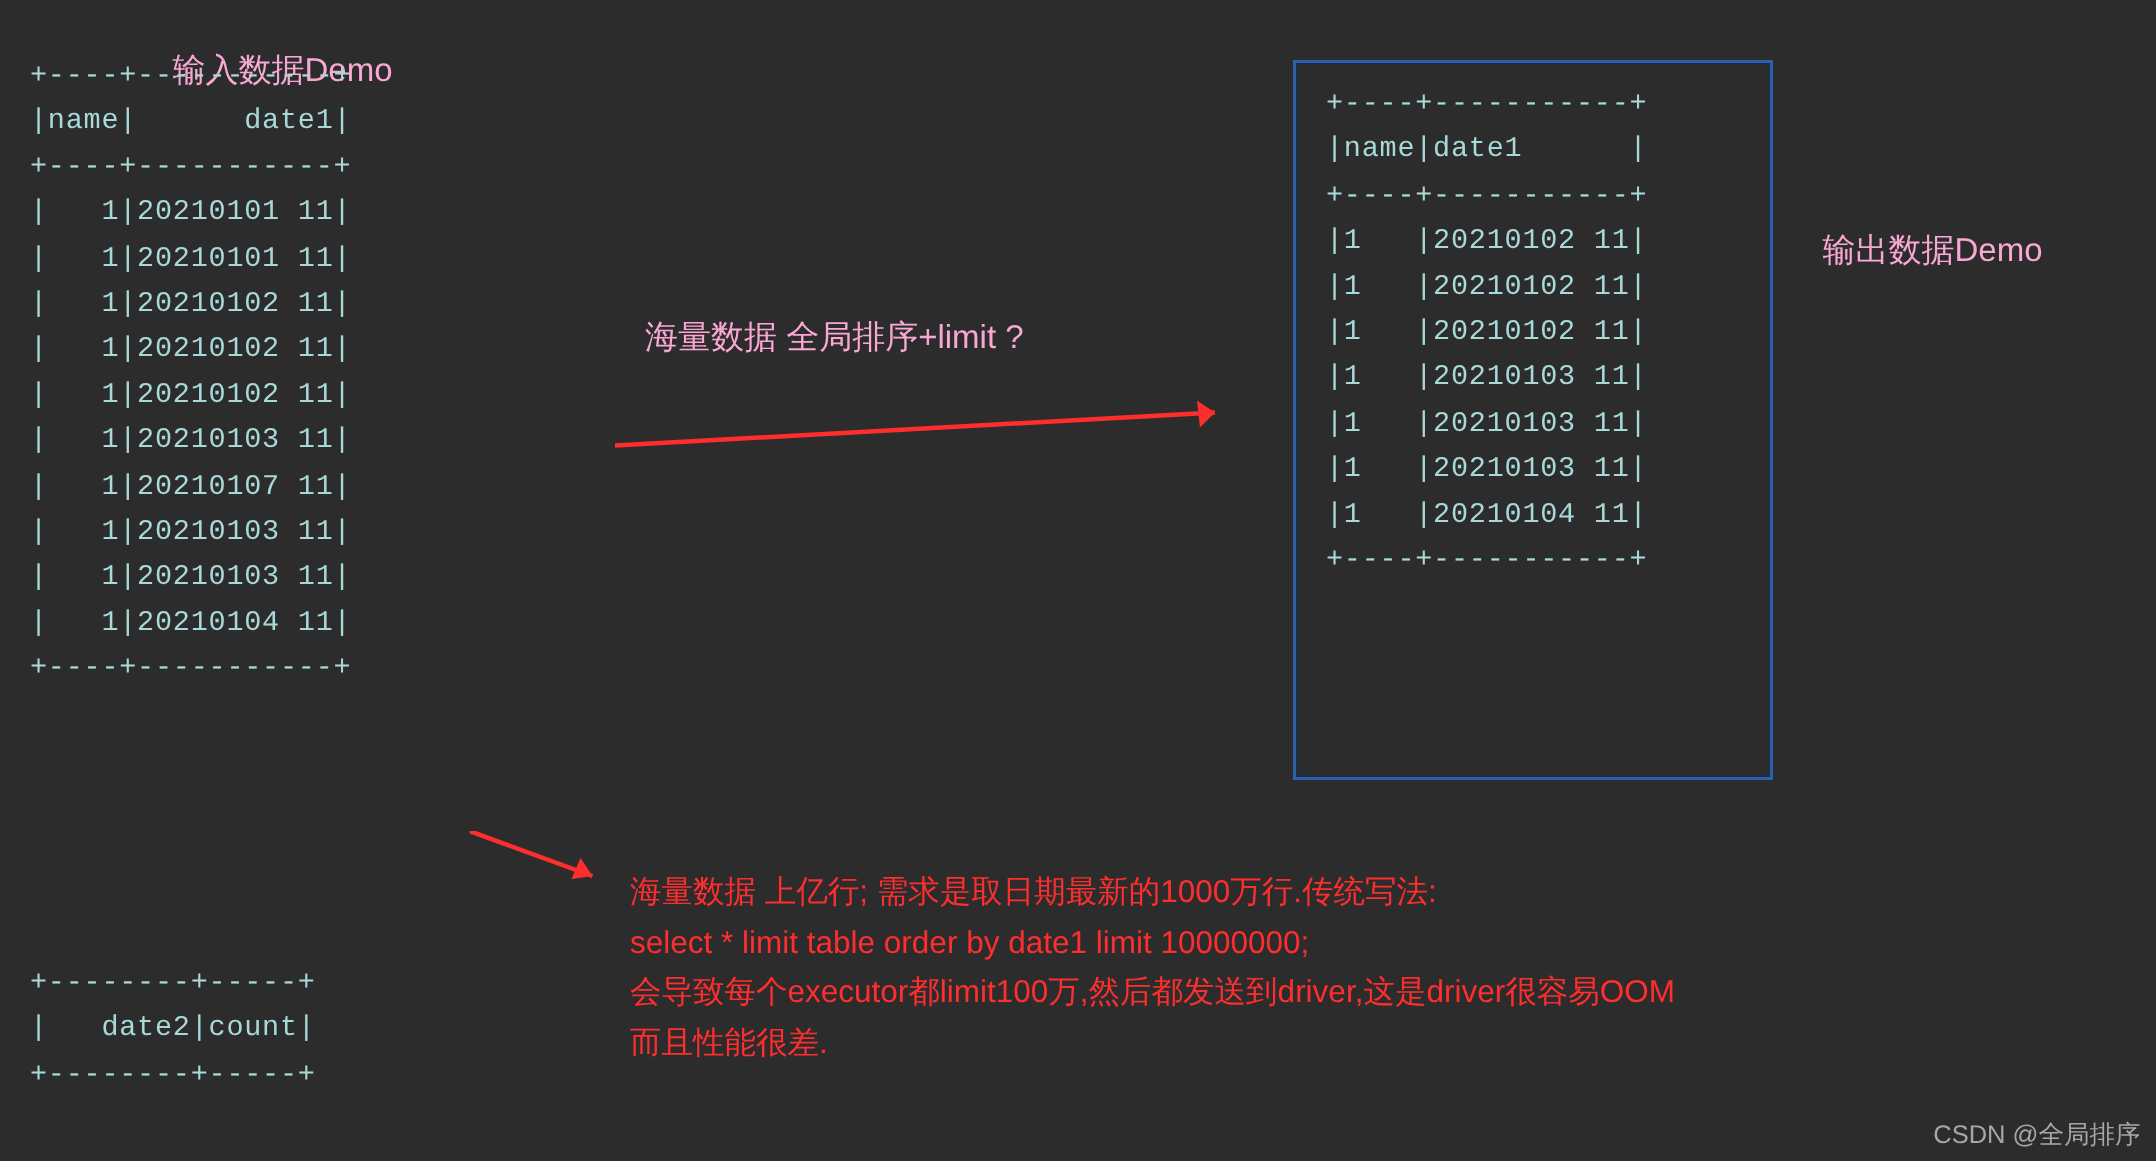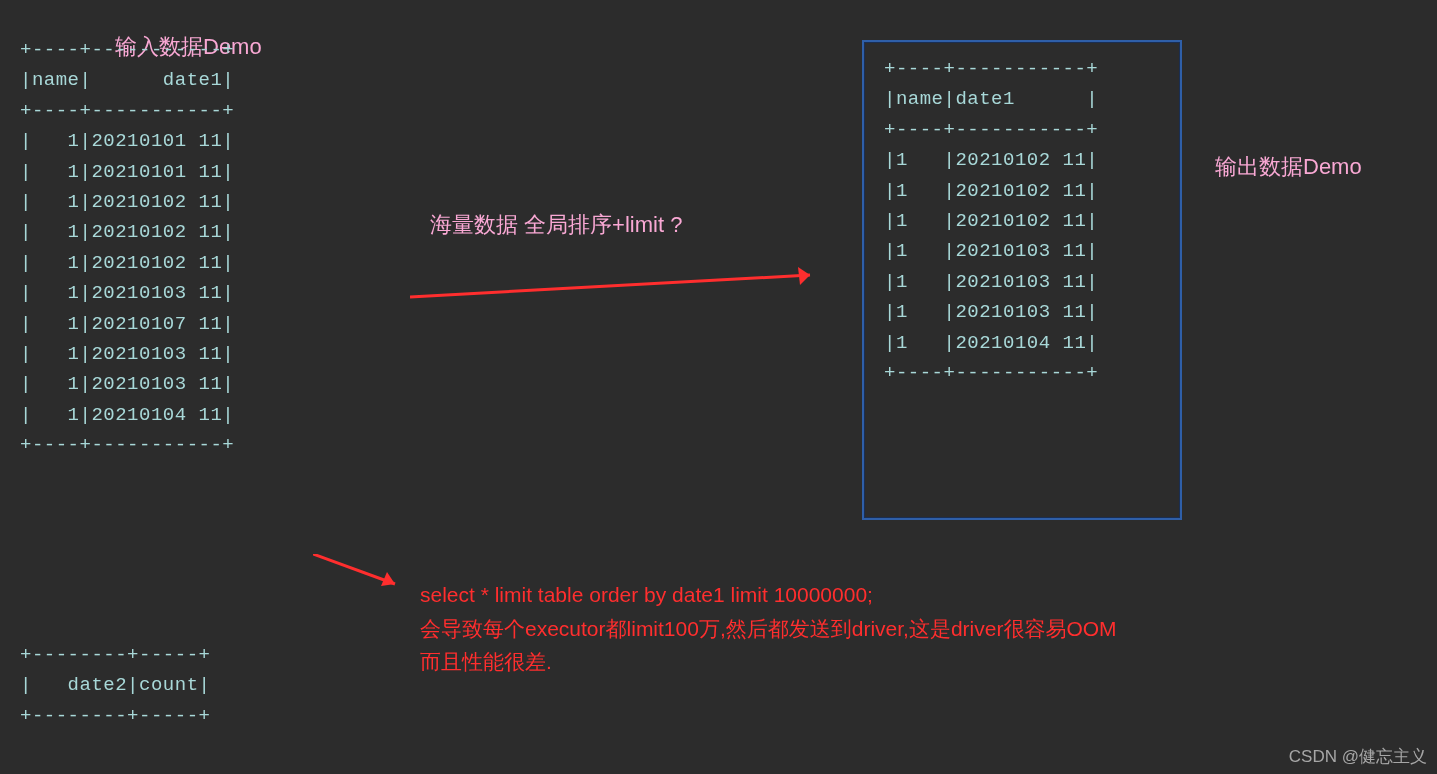--- a/index.html
+++ b/index.html
@@ -88,22 +88,23 @@
 <div id="label-output" class="red">输出数据Demo</div>
 
 <div id="arrow2" class="arrow">
   <svg width="100" height="40">
     <line x1="0" y1="0" x2="82" y2="30"></line>
     <polygon points="82,30 68,32 74,18"></polygon>
   </svg>
 </div>
 
 <div id="label-explain" class="red-small">
+  <div>海量数据 上亿行; 需求是取日期最新的1000万行.传统写法:</div>
   <div>select * limit table order by date1 limit 10000000;</div>
   <div>会导致每个executor都limit100万,然后都发送到driver,这是driver很容易OOM</div>
   <div>而且性能很差.</div>
 </div>
 
 <div id="second-table" class="mono">+--------+-----+
 |   date2|count|
 +--------+-----+</div>
 
-<div id="watermark">CSDN @健忘主义</div>
+<div id="watermark">CSDN @全局排序</div>
 
 </body></html>

